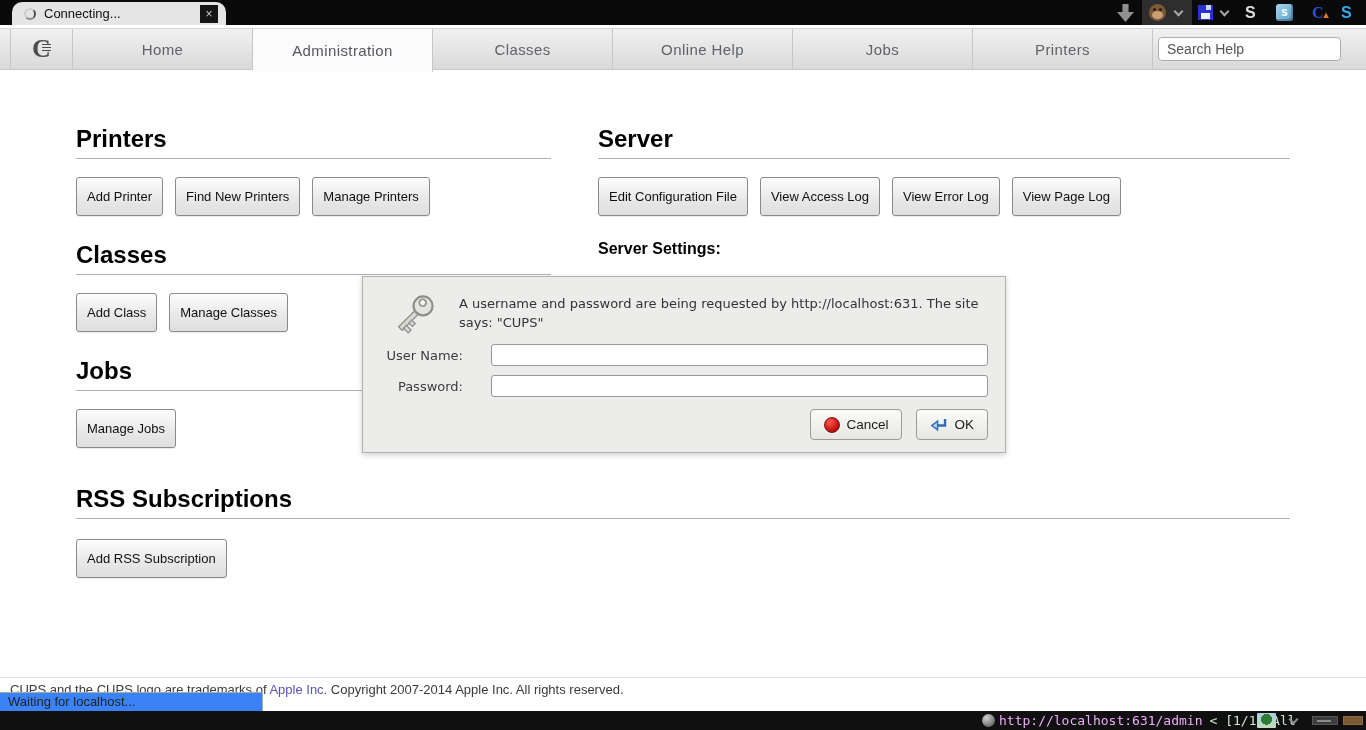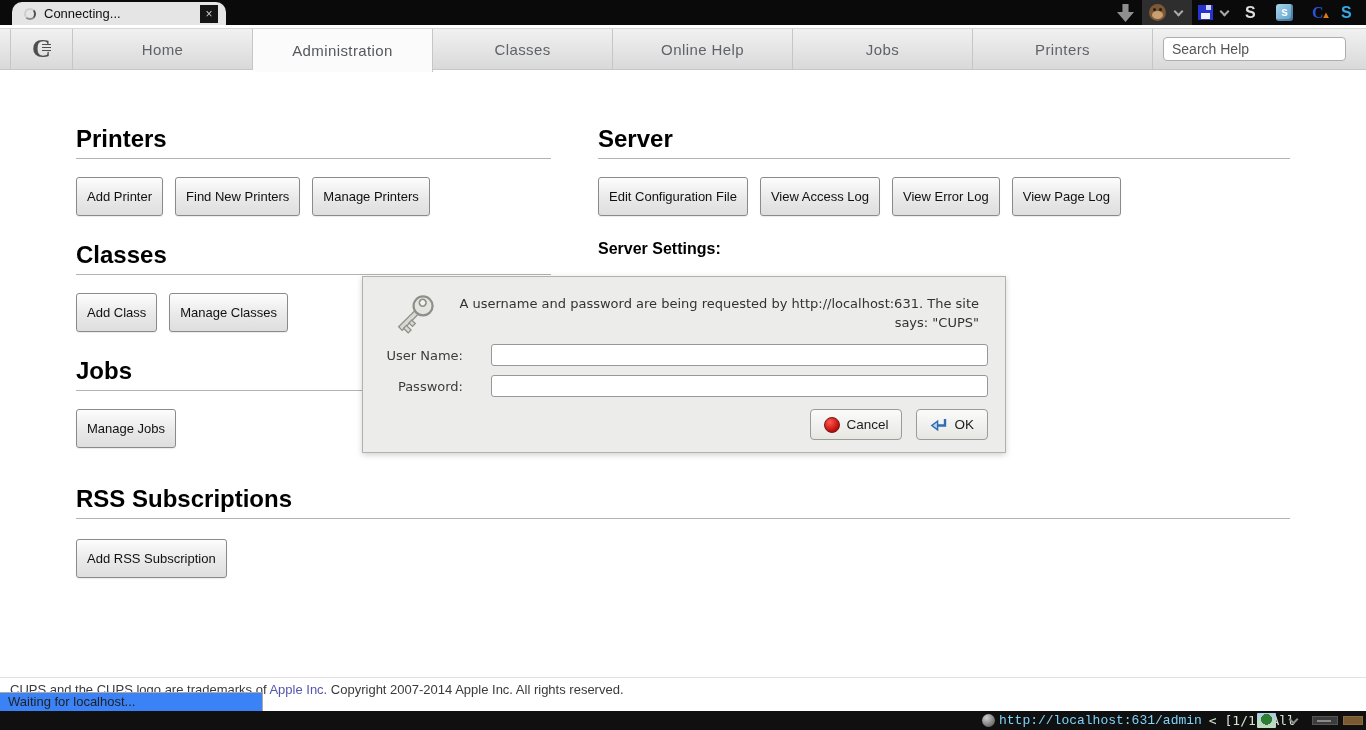--- a/index.html
+++ b/index.html
@@ -47,21 +47,21 @@
             background:linear-gradient(#f1f1f1,#d9d9d9); border-top:1px solid #d6d6d6;
             border-bottom:1px solid #c6c6c6; display:flex; padding:0 10px; }
   .nav-cell { height:100%; display:flex; align-items:center; justify-content:center;
               border-right:1px solid #c6c6c6; font-size:15px; color:#5f6368; letter-spacing:.4px; cursor:pointer; }
   .nav-logo { width:63px; border-left:1px solid #c6c6c6; }
   .cups-c { font-size:26px; font-weight:bold; color:#4e4e4e; position:relative; font-family:"Liberation Serif",serif; }
   .cups-c span { position:absolute; left:10px; top:10px; width:9px; height:7px;
                  background:repeating-linear-gradient(#4e4e4e 0 1px, transparent 1px 3px); }
   .nav-tab { width:180px; }
   .nav-tab.active { background:#fbfbfb; height:43px; margin-bottom:-1px; color:#55585c; }
-  .nav-search-cell { flex:1; border-right:none; justify-content:flex-end; }
+  .nav-search-cell { flex:1; border-right:none; justify-content:center; }
   .nav-search { width:183px; height:24px; border:1px solid #adadad; border-radius:4px;
                 padding:0 8px; font-size:14px; color:#333; background:#fff; margin-right:10px; }
   .nav-search::placeholder { color:#555; }
 
   
   .col { position:absolute; top:126px; }
   .col-left { left:76px; width:475px; }
   .col-right { left:598px; width:692px; }
   .rss-sec { position:absolute; left:76px; top:486px; width:1214px; }
   .sec-title { font-size:24px; line-height:26px; font-weight:bold; color:#000;
@@ -74,21 +74,21 @@
   .mt-sec { margin-top:26px; }
   .server-settings { margin-top:24px; font-size:16px; font-weight:bold; color:#000; }
   .advanced { margin-top:22px; font-size:15px; color:#00008b; cursor:pointer; }
   .advanced .tri { font-size:12px; }
 
   
   .dialog { position:absolute; left:362px; top:276px; width:644px; height:177px;
             background:#ececeb; border:1px solid #b1b1ad; box-shadow:0 2px 6px rgba(0,0,0,.18); z-index:10;
             font-family:"DejaVu Sans","Liberation Sans",sans-serif; }
   .dlg-key { position:absolute; left:28px; top:10px; }
-  .dlg-msg { position:absolute; left:96px; top:18px; width:520px; font-size:13px; color:#333; line-height:1.45;text-align:right; }
+  .dlg-msg { position:absolute; left:96px; top:18px; width:520px; font-size:13px; color:#333; line-height:1.45; }
   .dlg-row { position:absolute; left:14px; right:17px; display:flex; align-items:center; }
   .dlg-row.r1 { top:67px; } .dlg-row.r2 { top:98px; }
   .dlg-label { width:86px; text-align:right; margin-right:28px; font-size:13px; color:#3c3c3c; }
   .dlg-input { flex:1; height:22px; border:1px solid #98989a; border-radius:3px; background:#fff;
                font-size:13px; padding:0 6px; }
   .dlg-btns { position:absolute; right:17px; top:132px; display:flex; gap:14px; }
   .dlg-btn { height:31px; border:1px solid #9b9b97; border-radius:4px;
              background:linear-gradient(#fbfbfa,#e6e6e3); font-size:13.5px; color:#1c1c1c;
              display:inline-flex; align-items:center; gap:6px; padding:0 13px; cursor:pointer; }
   .stop-icon { width:16px; height:16px; border-radius:50%; border:1px solid #7a1010;
@@ -99,21 +99,21 @@
             font-size:13px; color:#3a3a3a; padding:4px 0 0 10px; }
   .footer a { color:#5555ad; text-decoration:none; cursor:pointer; }
   .statusbubble { position:absolute; left:0; top:692px; width:263px; height:19px; background:#3b82f6;
                   border-top:1px solid #a8a8a8; border-right:1px solid #a8a8a8; z-index:12;
                   font-size:13px; color:#222; line-height:18px; padding-left:8px; }
   .taskbar { position:absolute; left:0; top:711px; width:1366px; height:19px; background:#101010; }
   .tb-right { position:absolute; left:982px; top:0; height:19px; display:flex; align-items:center;
               font-family:"DejaVu Sans Mono",monospace; font-size:13px; }
   .globe { width:13px; height:13px; border-radius:50%; margin-right:4px;
            background:radial-gradient(circle at 35% 30%, #cfcfcf, #707070 70%, #4a4a4a); }
-  .tb-url { color:#7dd3fc;font-family:Liberation Mono, monospace; }
+  .tb-url { color:#f0abfc; }
   .tb-pager { color:#cfe3cf; margin-left:7px; }
   .tree-icon { position:absolute; left:1257px; top:2px; width:19px; height:15px;
                background:radial-gradient(circle at 50% 42%, #2e7d32 0 42%, rgba(0,0,0,0) 43%),
                           linear-gradient(#aacde0,#c2dcba); border-radius:1px; }
   .tb-chev { position:absolute; left:1290px; top:5px; border-color:#8d8d8d; }
   .tb-box1 { position:absolute; left:1312px; top:5px; width:26px; height:9px; background:#3c3c3c;
              border:1px solid #565656; }
   .tb-box1:before { content:""; position:absolute; left:4px; top:3px; width:14px; height:2px; background:#8a8a8a; }
   .tb-box2 { position:absolute; left:1343px; top:5px; width:20px; height:9px; background:#7b5a33;
              border:1px solid #8a6a40; }

